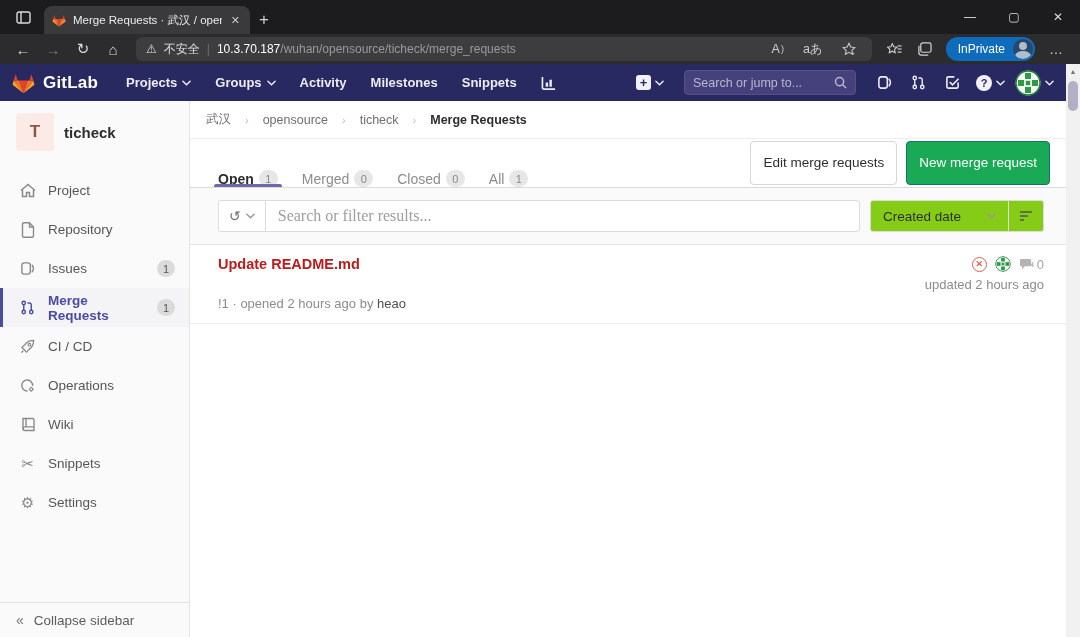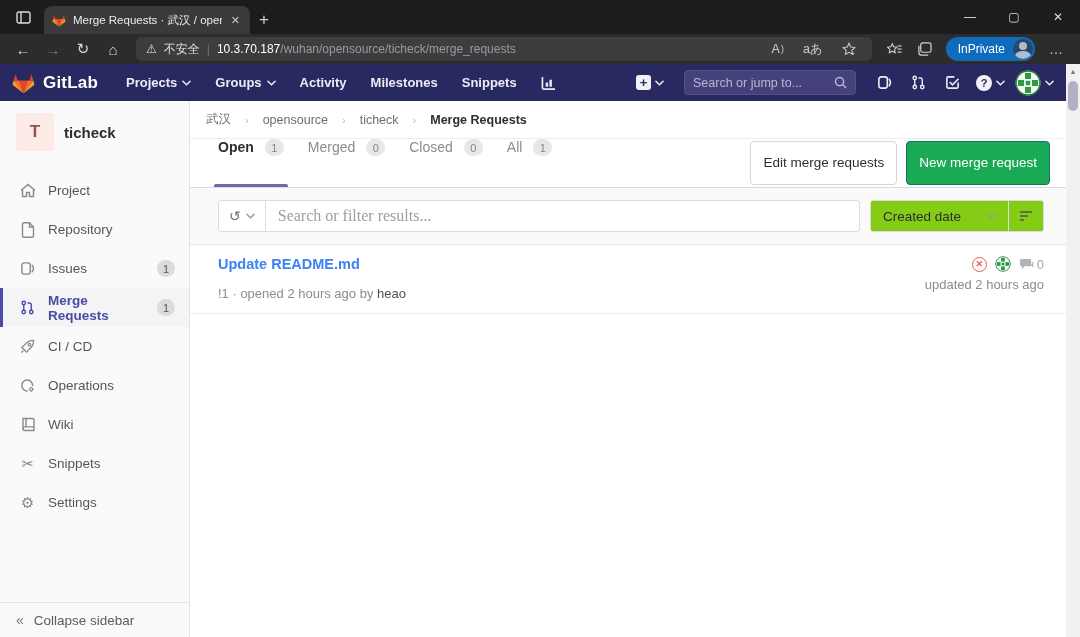--- a/index.html
+++ b/index.html
@@ -74,21 +74,21 @@
   .collapse{margin-top:auto;border-top:1px solid #e3e3e3;padding:9px 16px;display:flex;align-items:center;gap:10px;color:#5c5c5c;font-size:13.5px}
   .collapse .cic{font-size:14px;color:#707070}
 
   
   .main{flex:1;background:#fff;min-width:0;display:flex;flex-direction:column}
   .breadcrumb{display:flex;align-items:center;gap:14px;padding:10px 16px;font-size:12.5px;color:#6e6e6e;border-bottom:1px solid #eeeeee}
   .breadcrumb .bsep{color:#bdbdbd;font-size:11px}
   .breadcrumb .cur{color:#2e2e2e;font-weight:bold}
 
   .tabs-row{display:flex;align-items:center;padding:0 16px;height:49px;border-bottom:1px solid #dbdbdb}
-  .tab-l{display:flex;align-items:flex-start;gap:11px;font-size:14px;color:#8c8c8c;padding:0 12px;height:100%;position:relative}
+  .tab-l{display:flex;align-items:flex-end;gap:5px;font-size:14px;color:#8c8c8c;padding:0 12px;height:100%;position:relative}
   .tab-l.active{color:#2e2e2e;font-weight:bold}
   .tab-l.active::after{content:"";position:absolute;left:8px;right:8px;bottom:0;height:3px;background:#6b6bab;border-radius:2px 2px 0 0}
   .tbadge{background:#e7e7e7;color:#858585;border-radius:9px;min-width:19px;height:17px;font-size:11px;display:flex;align-items:center;justify-content:center;padding:0 5px;font-weight:normal}
   .tabs-actions{margin-left:auto;display:flex;gap:9px}
   .btn{font-size:13.5px;border-radius:4px;padding:4px 12px;line-height:1;height:44px;display:flex;align-items:center;font-family:inherit}
   .btn-default{background:#fff;border:1px solid #d7d7d7;color:#2e2e2e}
   .btn-green{background:#1aaa55;border:1px solid #0f766e;color:#fff}
 
   .filter-panel{background:#fafafa;border-bottom:1px solid #e5e5e5;padding:12px 22px 12px 28px;display:flex;gap:10px}
   .search-group{flex:1;background:#fff;border:1px solid #dcdcdc;border-radius:3px;height:32px;display:flex;align-items:center}
@@ -96,21 +96,21 @@
   .hist-btn .chev{color:#9a9a9a}
   .search-group input{flex:1;border:none;outline:none;font-size:16px;padding:0 12px;color:#333;font-family:Liberation Serif, serif}
   .search-group input::placeholder{color:#9e9e9e}
   .sort-group{display:flex;background:#84cc16;border:1px solid #dcdcdc;border-radius:3px;height:32px;align-items:stretch}
   .sort-dd{display:flex;align-items:center;gap:26px;padding:0 12px;font-size:13.5px;color:#2e2e2e;border-right:1px solid #dcdcdc}
   .sort-dd .chev{color:#999}
   .sort-dir{width:34px;display:flex;align-items:center;justify-content:center;color:#555}
 
   .mr-row{display:flex;padding:11px 22px 12px 28px;border-bottom:1px solid #ededed}
   .mr-left{flex:1;min-width:0}
-  .mr-title{font-size:14.5px;font-weight:bold;color:#3b82f6;margin-bottom:14px}
+  .mr-title{font-size:14.5px;font-weight:bold;color:#b91c1c;margin-bottom:24px}
   .mr-meta{font-size:13px;color:#8c8c8c}
   .mr-meta .author{color:#4f4f4f}
   .mr-right{display:flex;flex-direction:column;align-items:flex-end;gap:5px;color:#8c8c8c;font-size:13px}
   .mr-ics{display:flex;align-items:center;gap:8px}
   .ci-failed{width:15px;height:15px;border-radius:50%;border:1.5px solid #e06050;color:#e06050;font-size:9px;display:flex;align-items:center;justify-content:center;font-weight:bold}
   .mini-av{width:16px;height:16px;border-radius:50%;overflow:hidden}
   .cmt{display:flex;align-items:center;gap:3px;color:#a5a5a5}
 </style>
 </head>
 <body>

